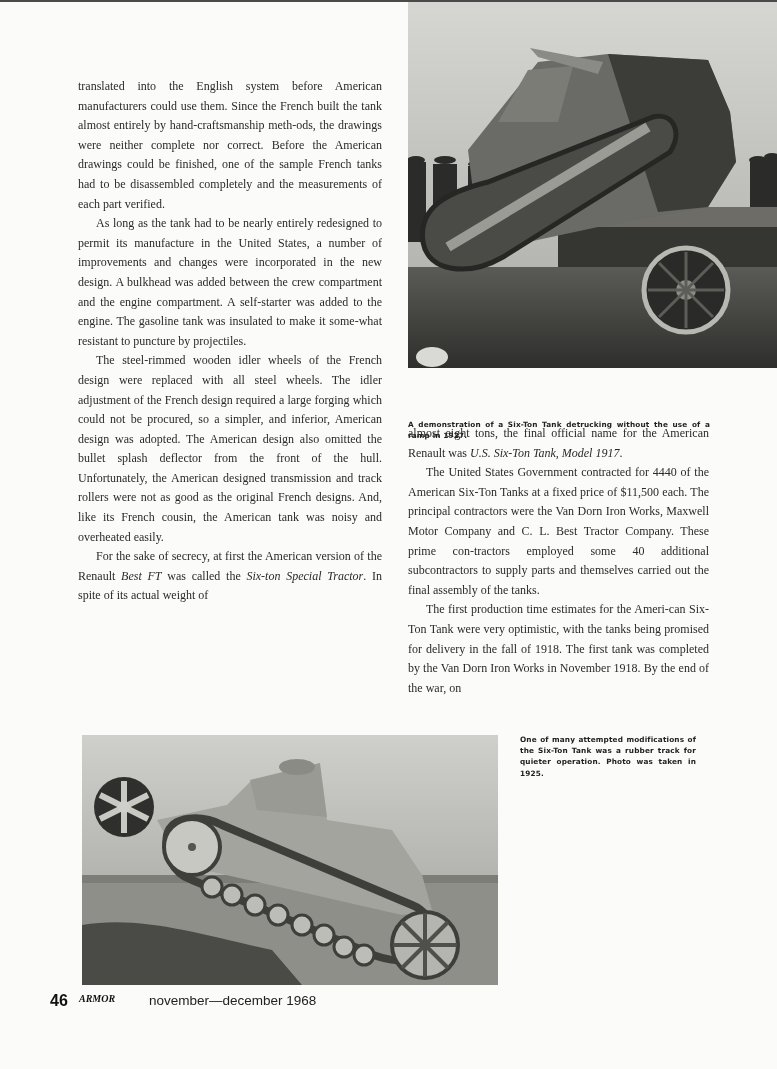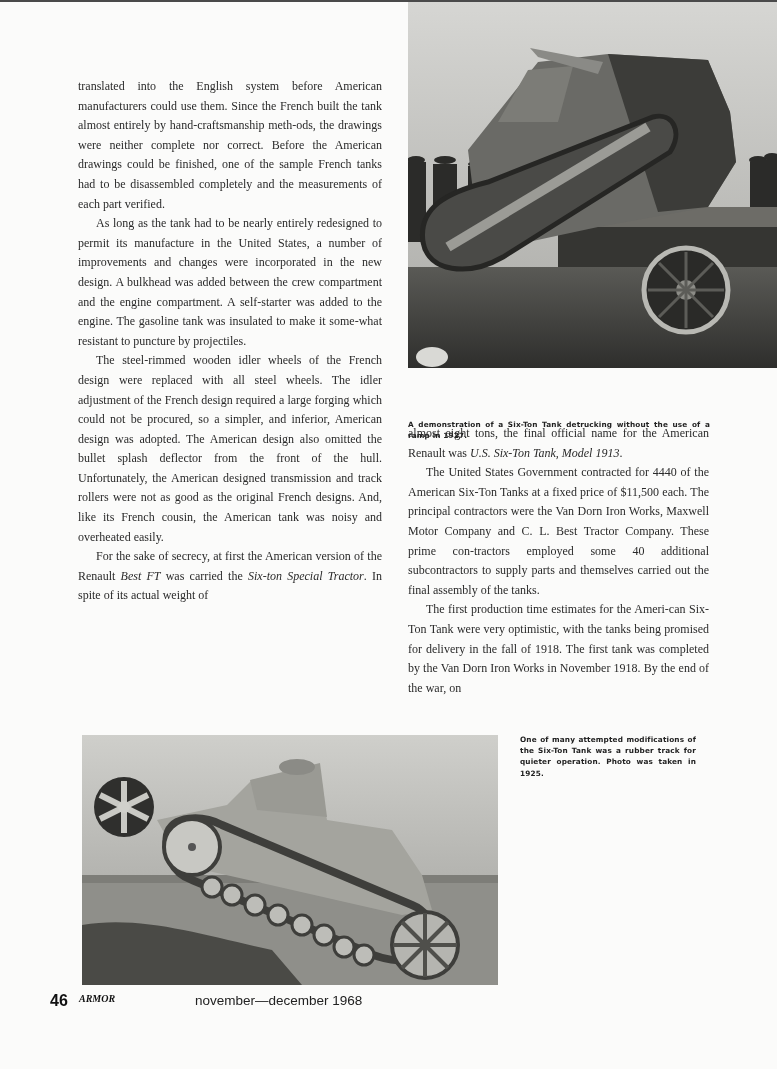--- a/index.html
+++ b/index.html
@@ -34,21 +34,21 @@
   .page-number {
     position: absolute; left: 0; top: 0;
     font-family: "Liberation Sans", sans-serif; font-weight: bold; font-size: 16px; color: #111; margin-left: 28px;
   }
   .magazine {
     position: absolute; left: 57px; top: 1px;
     font-family: "Liberation Serif", serif; font-weight: bold; font-style: italic; font-size: 10px; color: #111;
   }
   .issue {
     position: absolute; left: 127px; top: 1px;
-    font-family: "Liberation Sans", sans-serif; font-size: 13.5px; color: #222; margin-left: 46px;
+    font-family: "Liberation Sans", sans-serif; font-size: 13.5px; color: #222;
   }
 </style>
 </head>
 <body>
 
 <div class="topbar"></div>
 
 <div class="photo photo-top">
   <svg width="369" height="366" viewBox="0 0 369 366">
     <defs>
@@ -106,25 +106,25 @@
     <ellipse cx="24" cy="355" rx="16" ry="10" fill="#d9d9d5"></ellipse>
   </svg>
 </div>
 
 <div class="caption caption-top">A demonstration of a Six-Ton Tank detrucking without the use of a ramp in 1927.</div>
 
 <div class="col col-left">
   <p class="noindent">translated into the English system before American manufacturers could use them. Since the French built the tank almost entirely by hand-craftsmanship meth-ods, the drawings were neither complete nor correct. Before the American drawings could be finished, one of the sample French tanks had to be disassembled completely and the measurements of each part verified.</p>
   <p>As long as the tank had to be nearly entirely redesigned to permit its manufacture in the United States, a number of improvements and changes were incorporated in the new design. A bulkhead was added between the crew compartment and the engine compartment. A self-starter was added to the engine. The gasoline tank was insulated to make it some-what resistant to puncture by projectiles.</p>
   <p>The steel-rimmed wooden idler wheels of the French design were replaced with all steel wheels. The idler adjustment of the French design required a large forging which could not be procured, so a simpler, and inferior, American design was adopted. The American design also omitted the bullet splash deflector from the front of the hull. Unfortunately, the American designed transmission and track rollers were not as good as the original French designs. And, like its French cousin, the American tank was noisy and overheated easily.</p>
-  <p><span>For the sake of secrecy, at first the American version of the Renault </span><em>Best FT</em><span> was carried the </span><em>Six-ton Special Tractor</em><span>. In spite of its actual weight of</span></p>
+  <p><span>For the sake of secrecy, at first the American version of the Renault </span><em>Best FT</em><span> was called the </span><em>Six-ton Special Tractor</em><span>. In spite of its actual weight of</span></p>
 </div>
 
 <div class="col col-right">
-  <p class="noindent"><span>almost eight tons, the final official name for the American Renault was </span><em>U.S. Six-Ton Tank, Model 1913</em><span>.</span></p>
+  <p class="noindent"><span>almost eight tons, the final official name for the American Renault was </span><em>U.S. Six-Ton Tank, Model 1917</em><span>.</span></p>
   <p>The United States Government contracted for 4440 of the American Six-Ton Tanks at a fixed price of $11,500 each. The principal contractors were the Van Dorn Iron Works, Maxwell Motor Company and C. L. Best Tractor Company. These prime con-tractors employed some 40 additional subcontractors to supply parts and themselves carried out the final assembly of the tanks.</p>
   <p>The first production time estimates for the Ameri-can Six-Ton Tank were very optimistic, with the tanks being promised for delivery in the fall of 1918. The first tank was completed by the Van Dorn Iron Works in November 1918. By the end of the war, on</p>
 </div>
 
 <div class="photo photo-bottom">
   <svg width="416" height="250" viewBox="0 0 416 250">
     <defs>
       <linearGradient id="skyB" x1="0" y1="0" x2="0" y2="1">
         <stop offset="0" stop-color="#cfcfcb"></stop>
         <stop offset="1" stop-color="#b2b2ae"></stop>

